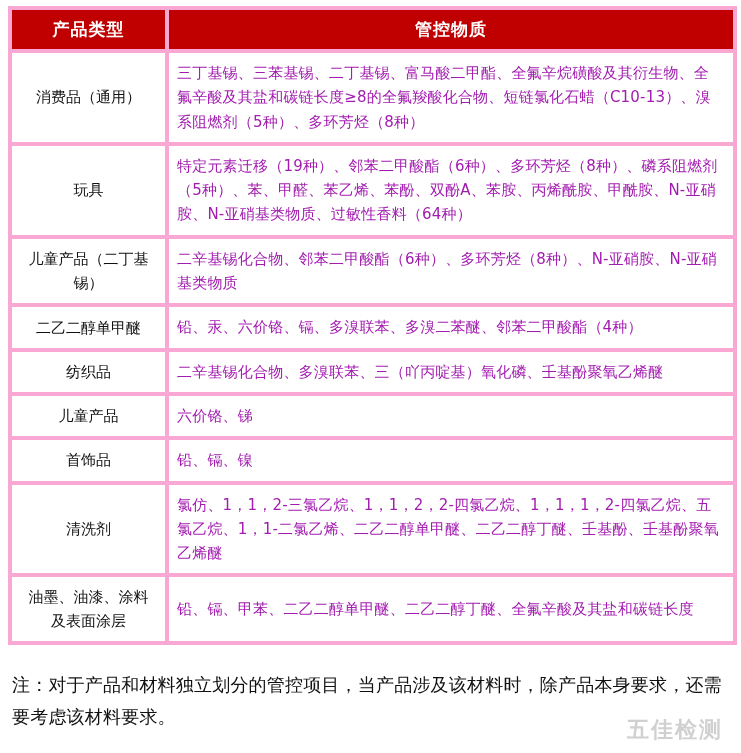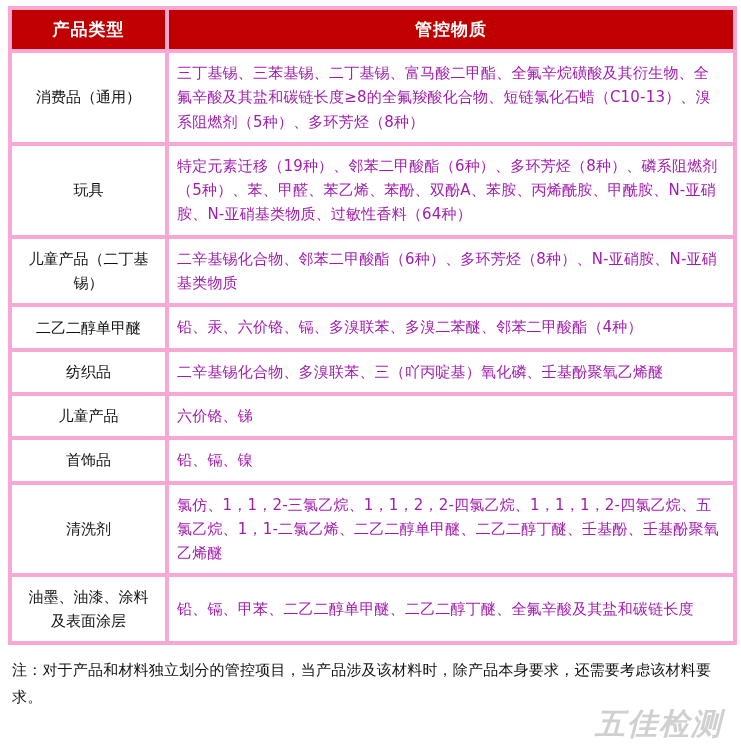--- a/index.html
+++ b/index.html
@@ -52,37 +52,36 @@
   }
   td.cell-sub {
     text-align: left;
     font-size: 15px;
     line-height: 1.62;
     padding: 8px 10px 8px 8px;
     color: #a21caf;
     letter-spacing: 0.2px;
   }
   .note {
-    margin-top: 12px;
-    font-size: 15px;
+    margin-top: 24px;
+    font-size: 18px;
     line-height: 1.75;
     color: #111111;
     padding: 0 4px;
     letter-spacing: 0.2px;
   }
   .watermark {
     position: absolute;
     right: 18px;
     bottom: 8px;
-    font-size: 30px;
+    font-size: 22px;
     font-weight: bold;
     color: rgba(150, 150, 150, 0.45);
     letter-spacing: 2px;
     user-select: none;
-    font-style: italic;
   }
 </style>
 </head>
 <body>
 
 <div class="sheet">
 
   <table class="matrix">
     <thead>
       <tr>

